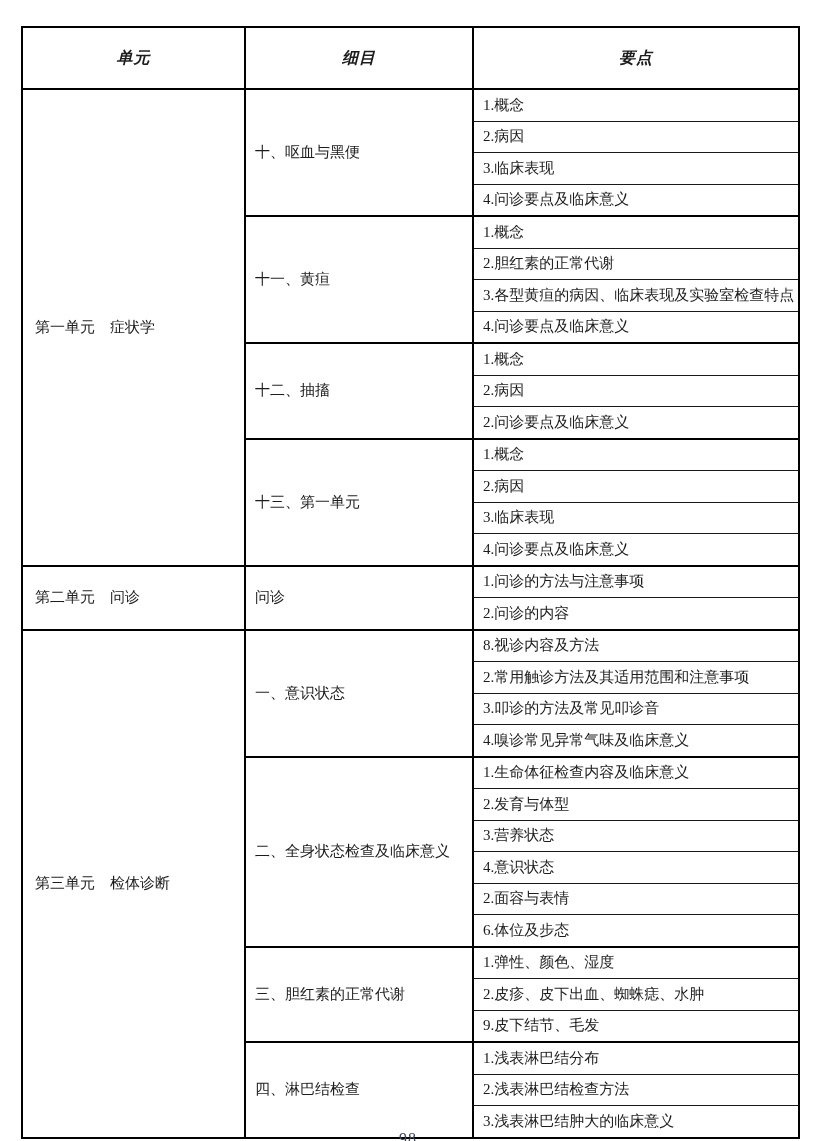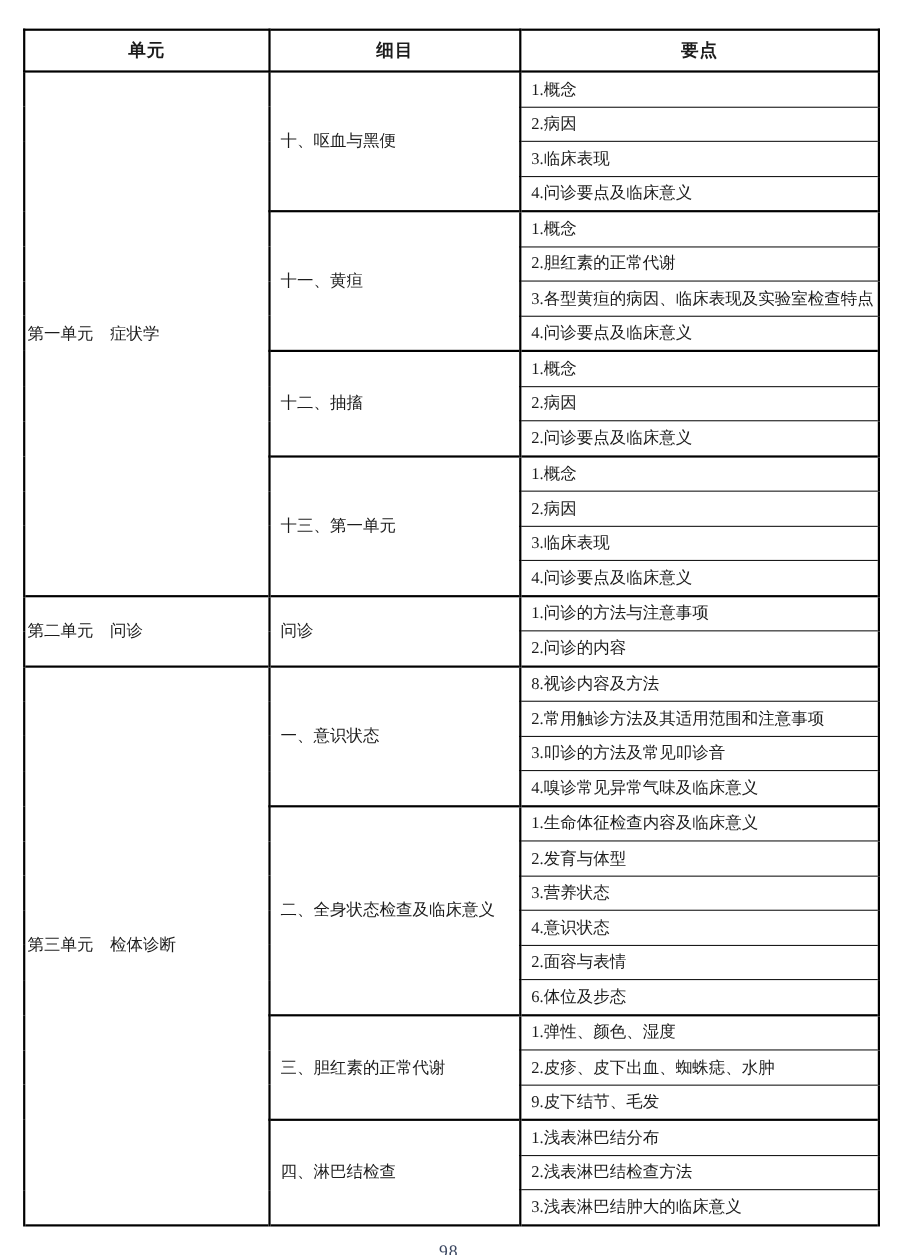--- a/index.html
+++ b/index.html
@@ -27,41 +27,42 @@
     table-layout: fixed;
     border: 2px solid #000;
   }
   .syllabus th {
     border: 2px solid #000;
     height: 28px;
     font-size: 16px;
     font-weight: bold;
     text-align: center;
     vertical-align: middle;
-    padding: 4px;
+    padding: 16px;
     letter-spacing: 1px;
+    font-style: italic;
   }
   .syllabus td {
     border-left: 2px solid #000;
     border-right: 2px solid #000;
     border-top: 1px solid #1a1a1a;
     border-bottom: 1px solid #1a1a1a;
     height: 30.5px;
     font-size: 15px;
     vertical-align: middle;
     padding: 0 4px 0 9px;
     white-space: nowrap;
     overflow: hidden;
   }
   .syllabus tr.item-start td,
   .syllabus tr.section-start td {
     border-top: 2px solid #000;
   }
   .syllabus td.unit-cell {
-    padding-left: 2px;
+    padding-left: 12px;
   }
   .footer-pageno {
     position: absolute;
     left: 0;
     right: 5px;
     top: 1130px;
     text-align: center;
     font-size: 16px;
     color: #3a4660;
     letter-spacing: 1px;

